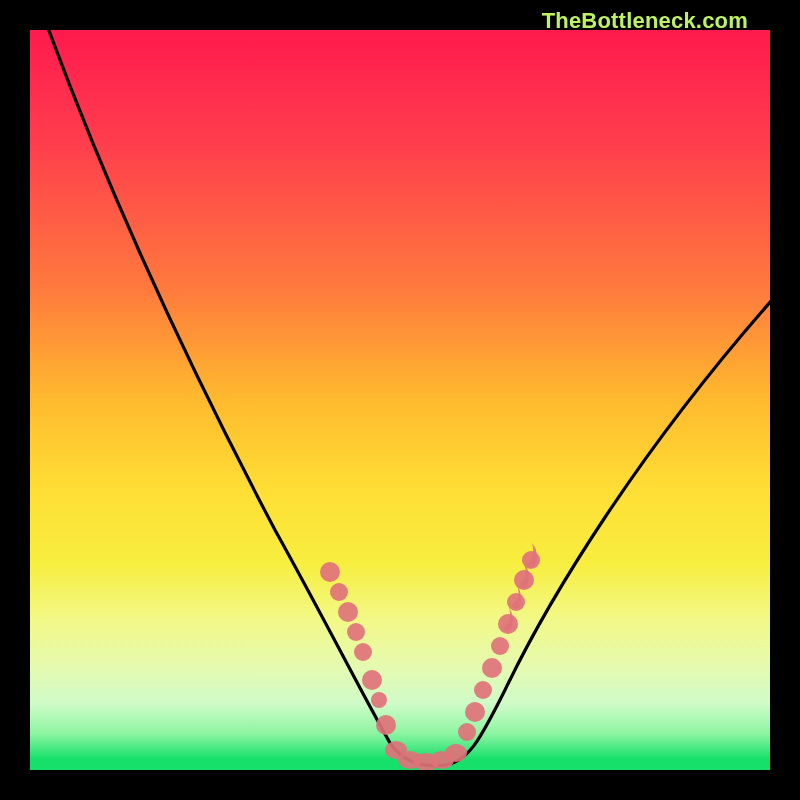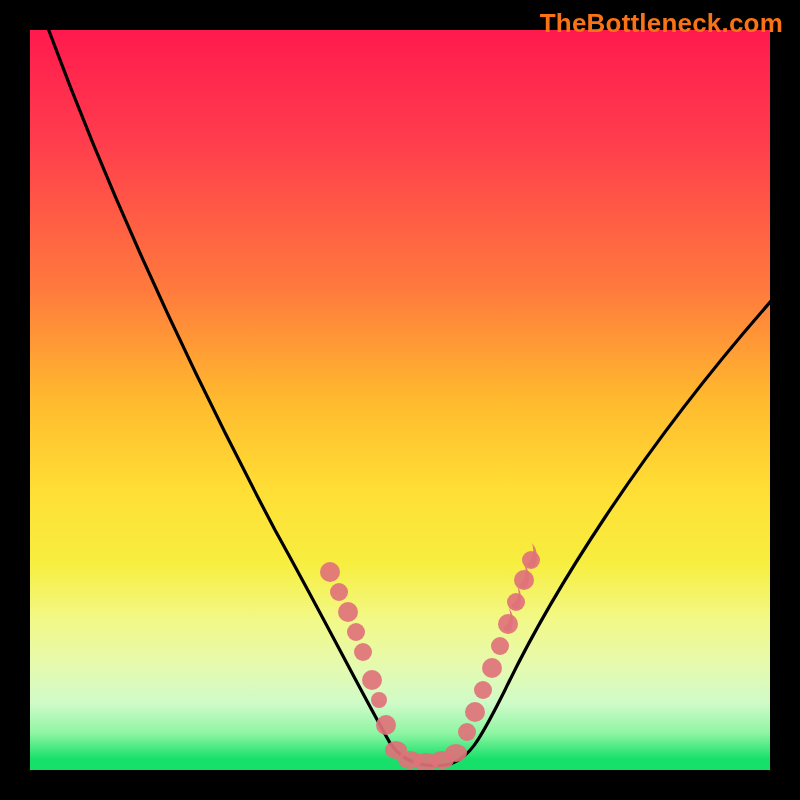--- a/index.html
+++ b/index.html
@@ -34,24 +34,24 @@
       #e5faaf 86%,
       #cffbc8 91%,
       #8ff5a3 95%,
       #17e06a 98.5%,
       #17e06a 100%
     );
   }
   .watermark {
     position: absolute;
     top: 8px;
-    right: 17px;
-    font-size: 26px;
+    right: 52px;
+    font-size: 22px;
     font-weight: 600;
-    color: #f97316;
+    color: #bef264;
     letter-spacing: 0.2px;
     user-select: none;
   }
   svg.curve {
     position: absolute;
     left: 0;
     top: 0;
     width: 740px;
     height: 740px;
   }

